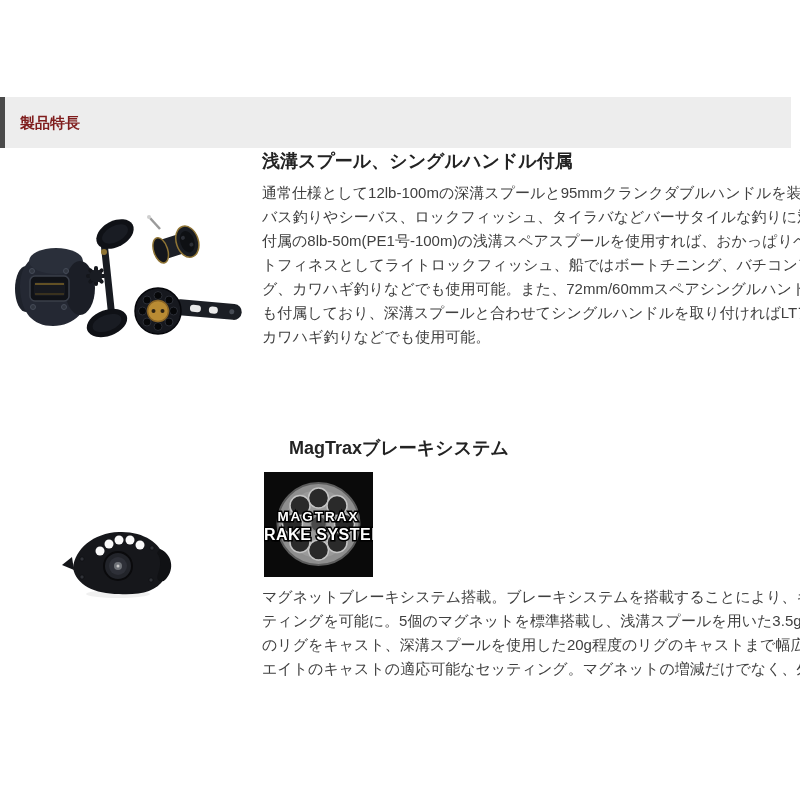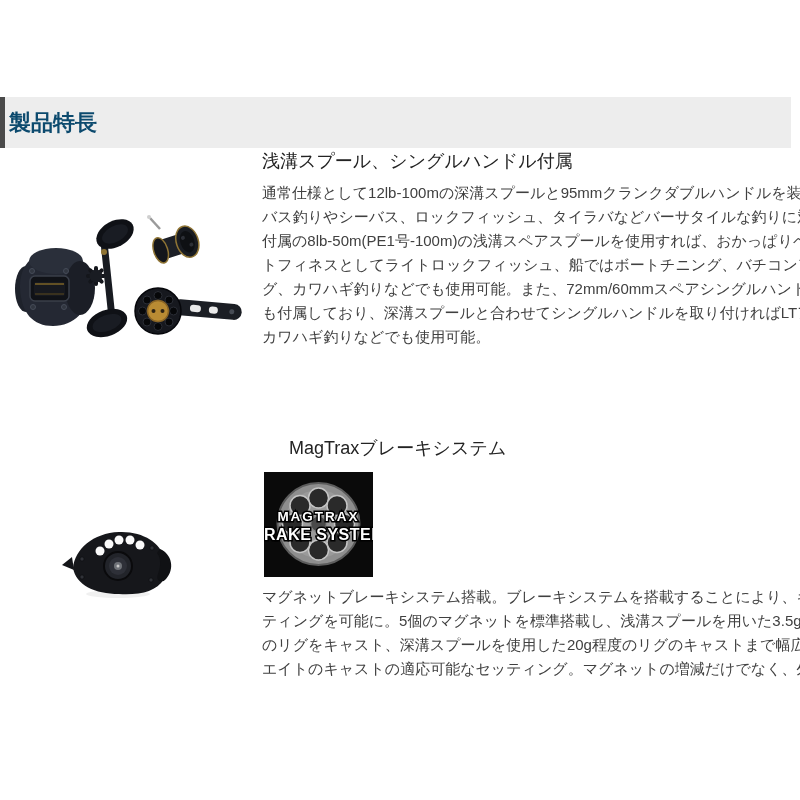--- a/index.html
+++ b/index.html
@@ -13,31 +13,31 @@
   }
   
   .feature-header {
     position: absolute;
     top: 97px; left: 0;
     width: 786px; height: 51px;
     background: #ededed;
     border-left: 5px solid #4a4a4a;
   }
   .feature-header .title {
-    font-size: 22px;
+    font-size: 15px;
     font-weight: bold;
-    color: #0c4a6e;
+    color: #7f1d1d;
     line-height: 51px;
-    padding-left: 4px;
+    padding-left: 15px;
   }
   .section-heading {
     position: absolute;
     left: 262px;
     font-size: 18px;
-    font-weight: normal;
+    font-weight: bold;
     color: #232323;
     white-space: nowrap;
   }
   .body-col { position: absolute; left: 262px; width: 530px; }
   .body-line {
     height: 24px;
     line-height: 24px;
     font-size: 15px;
     color: #404040;
     white-space: nowrap;

